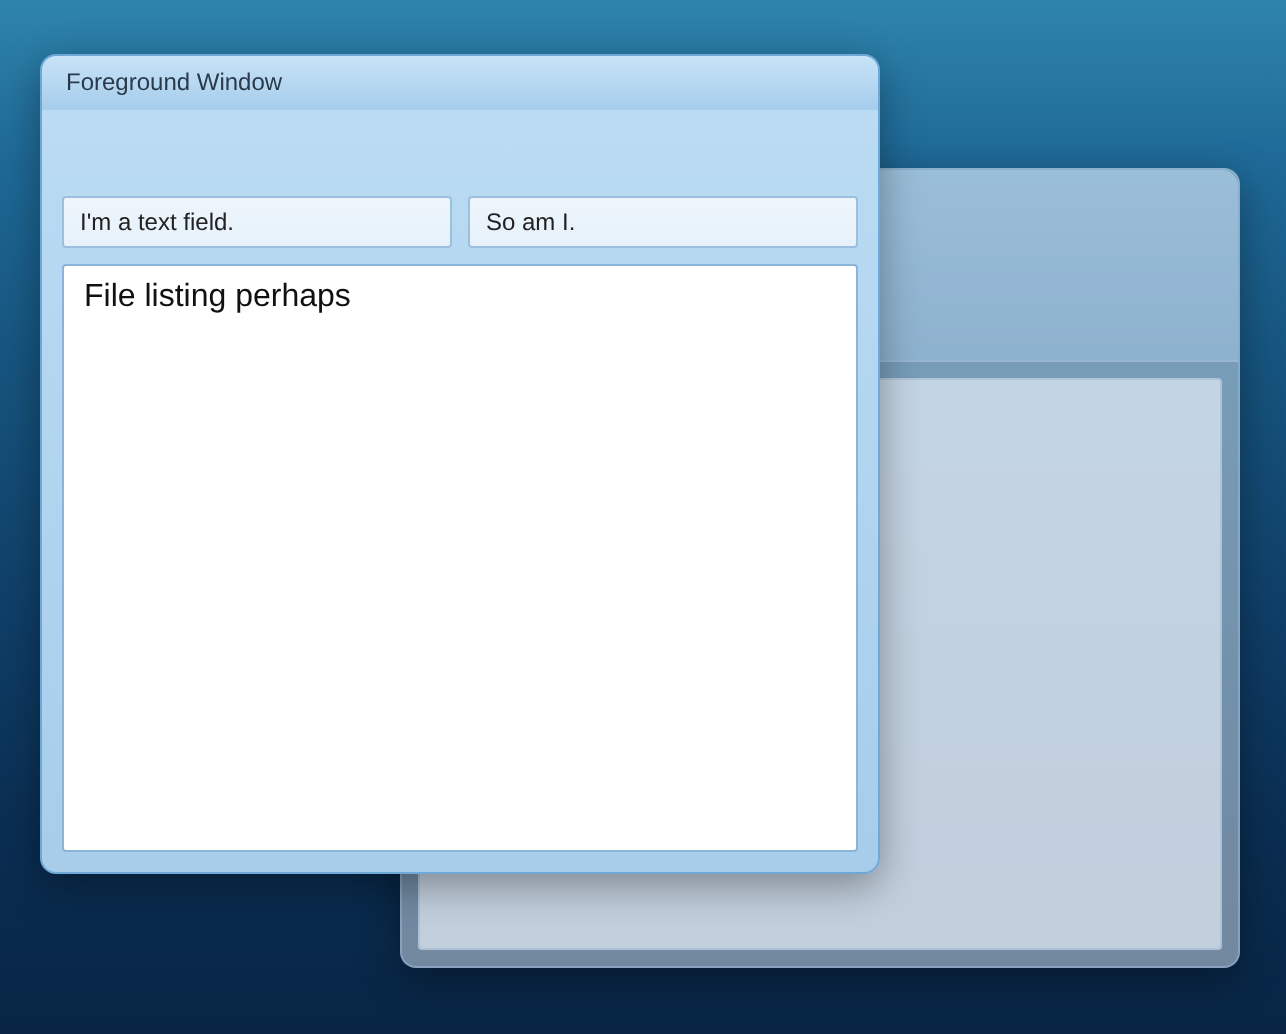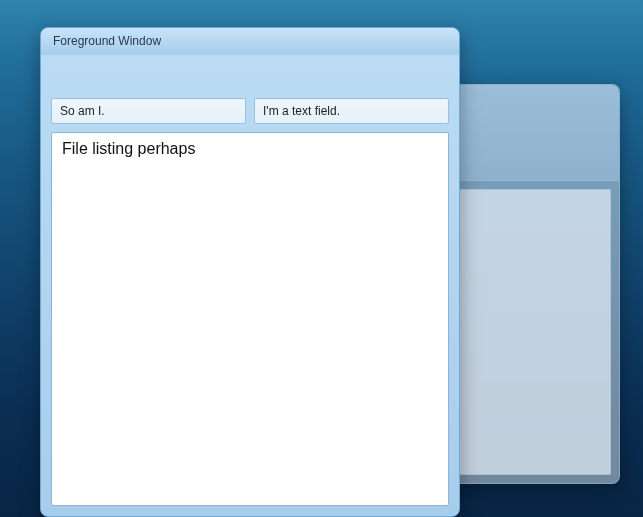--- a/index.html
+++ b/index.html
@@ -51,22 +51,22 @@
   }
   .bg-body {
     position: absolute;
     left: 8px; right: 8px; top: 104px; bottom: 8px;
     background: rgba(228,236,246,0.7);
     border: 1px solid rgba(160,185,210,0.6);
     border-radius: 2px;
   }
   
   .fg-window {
-    left: 40px; top: 27px;
-    width: 420px; height: 490px;
+    left: 20px; top: 27px;
+    width: 420px; height: 410px;
     background: linear-gradient(to bottom, #bcdcf4 0%, #a7cdeb 100%);
     border: 1px solid #6ea8d6;
   }
   .fg-titlebar {
     height: 27px;
     border-top-left-radius: 8px;
     border-top-right-radius: 8px;
     background: linear-gradient(to bottom, #c7e3f8 0%, #a6cdeb 100%);
     position: relative;
   }
@@ -122,22 +122,22 @@
     </div>
     <div class="bg-body"></div>
   </div>
 
   <div class="window fg-window">
     <div class="fg-titlebar">
       <span class="fg-title">Foreground Window</span>
     </div>
 
     <div class="fg-toolbar">
+      <input type="text" class="text-field" value="I'm a text field." style="">
       <input type="text" class="text-field" value="So am I." style="">
-      <input type="text" class="text-field" value="I'm a text field." style="">
     </div>
 
     <div class="fg-body">
       <div class="file-list-item">File listing perhaps</div>
     </div>
   </div>
 
 </div>
 
 </body></html>

